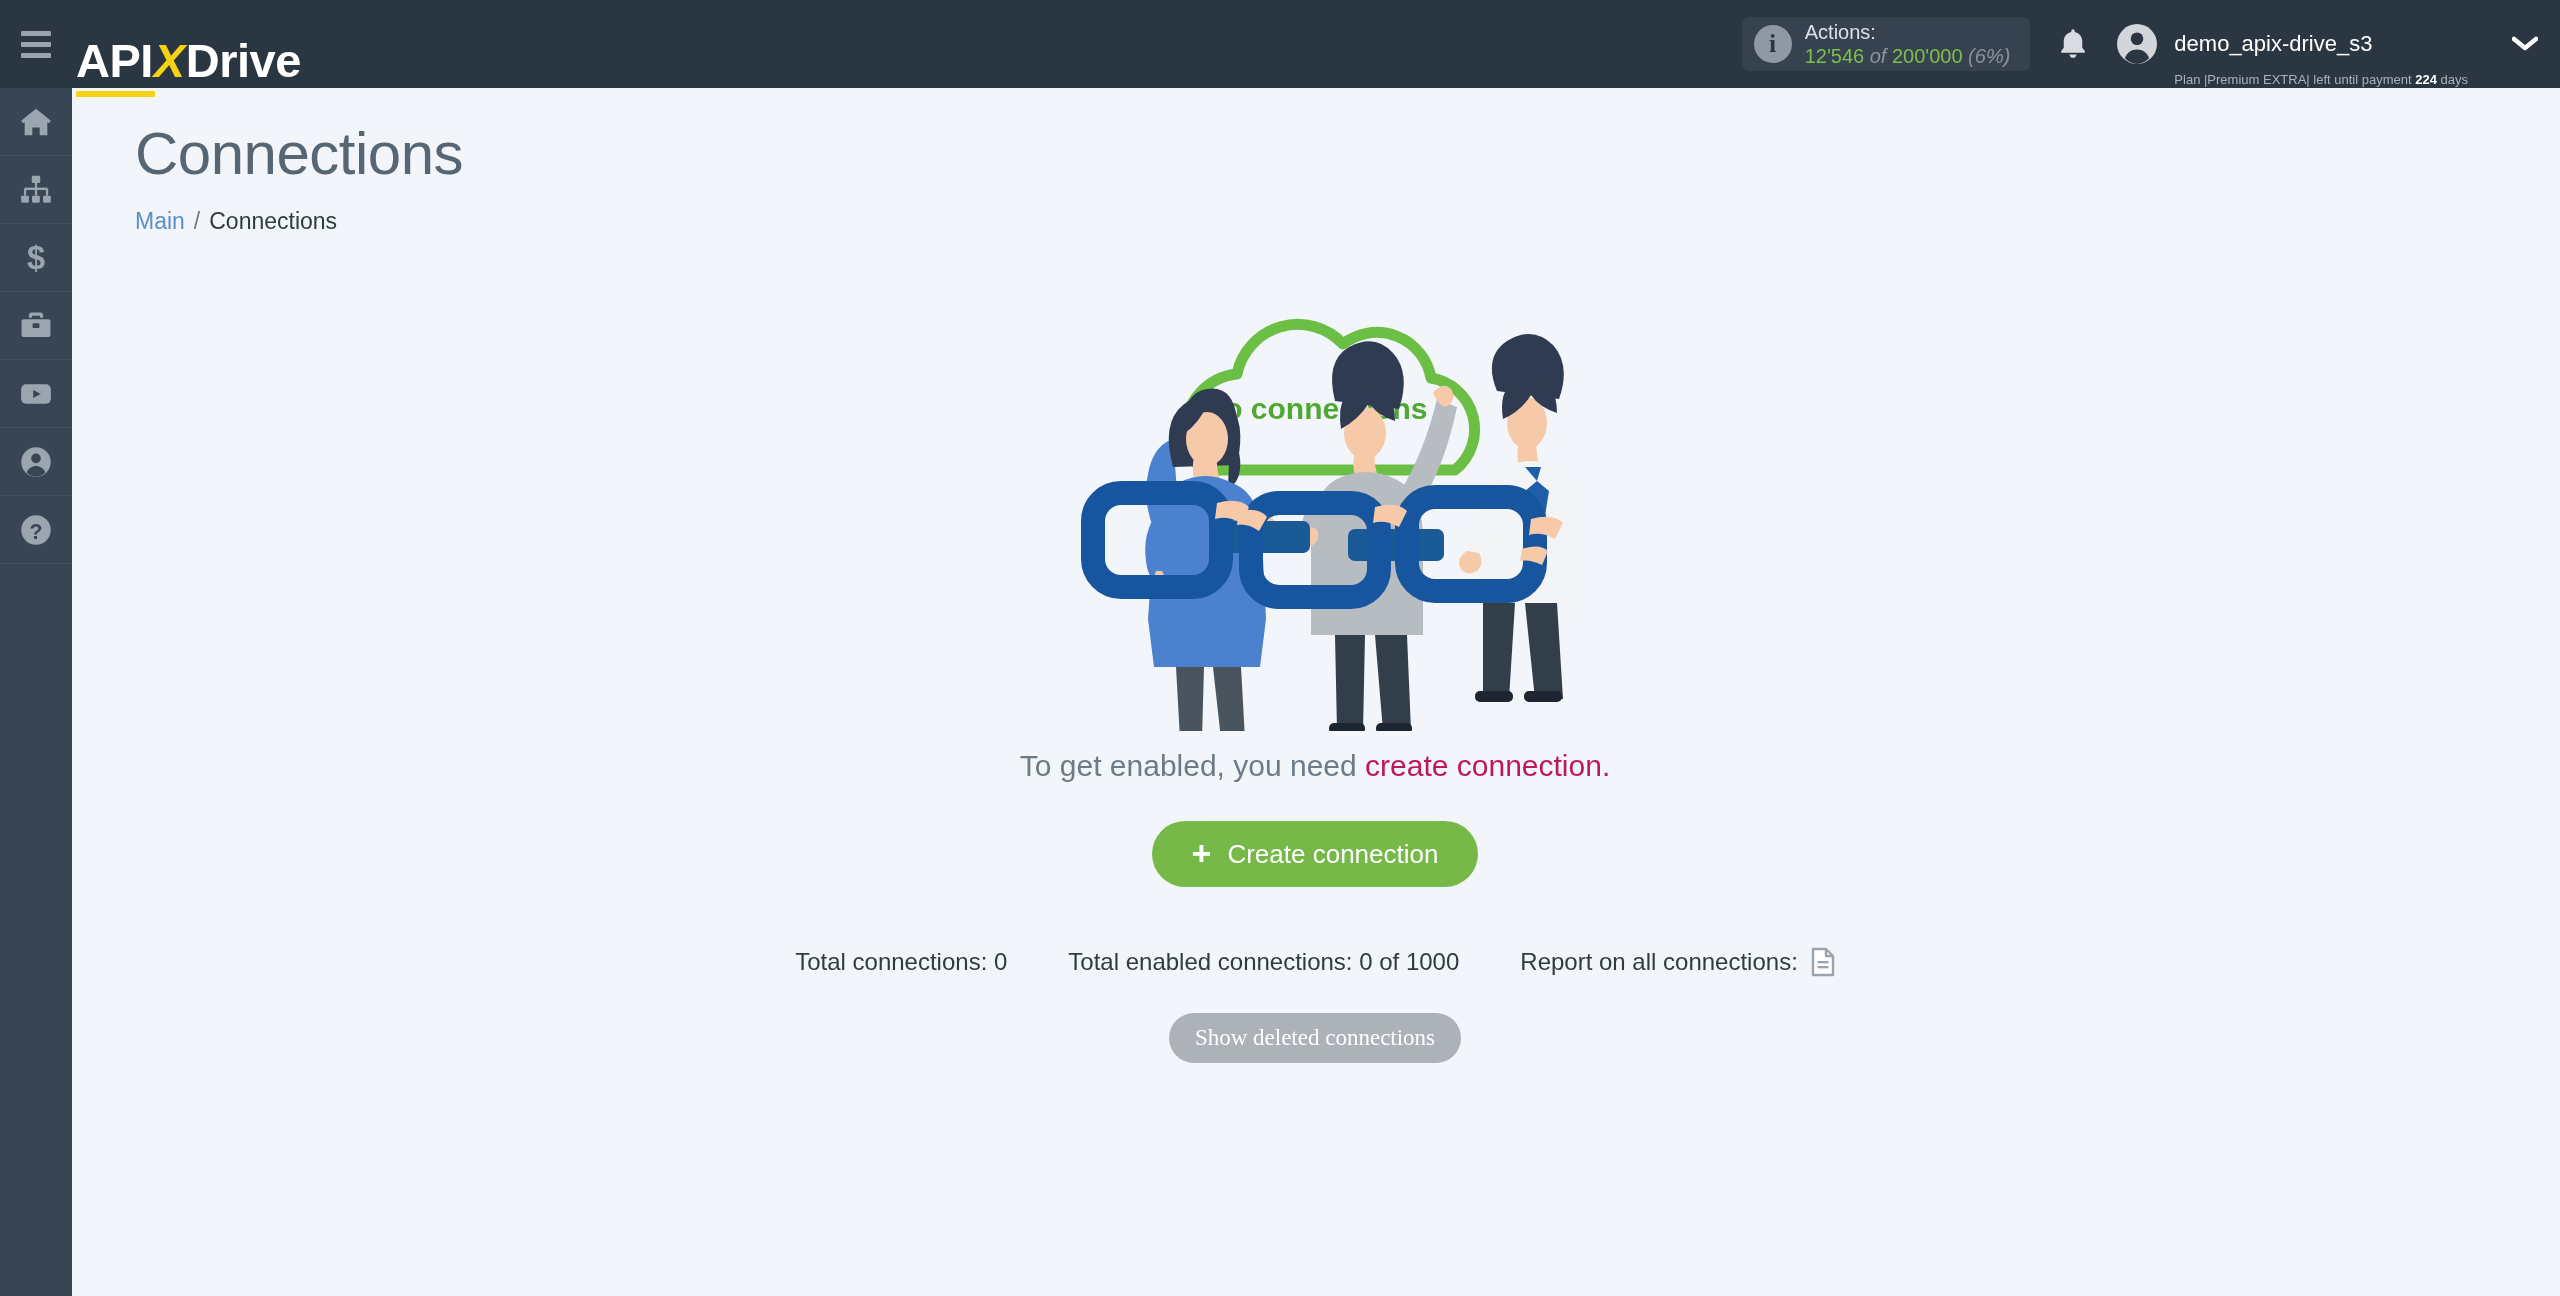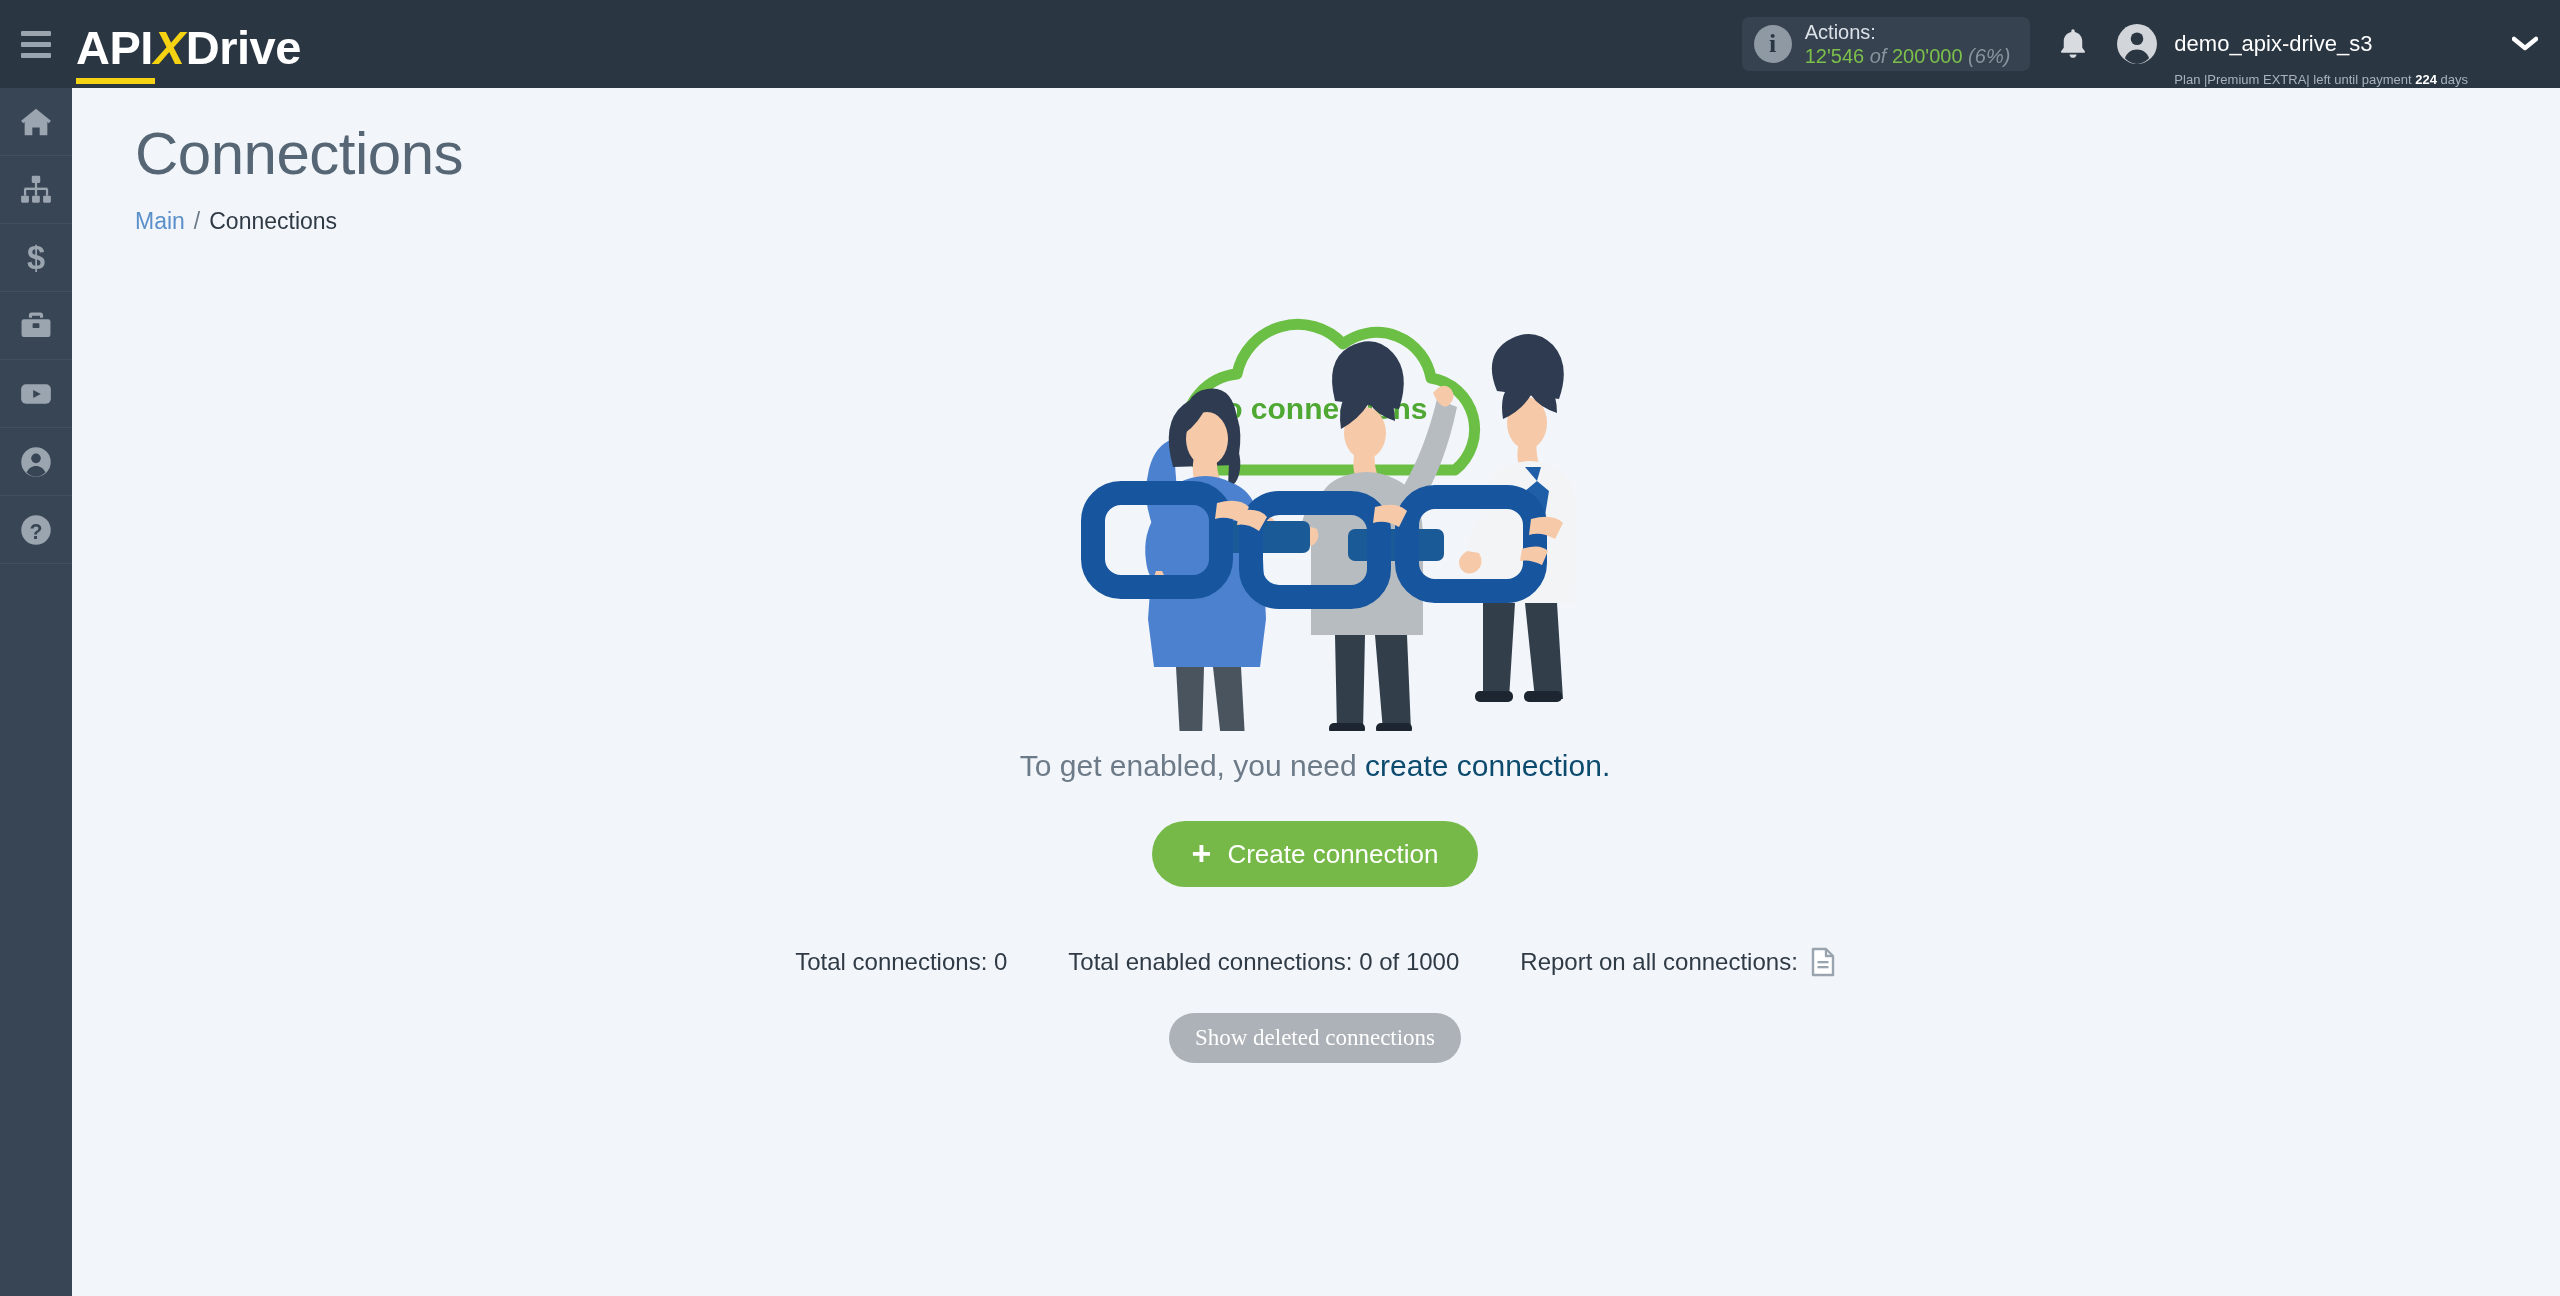--- a/index.html
+++ b/index.html
@@ -22,21 +22,21 @@
     width: 72px; height: 88px;
     display: flex; flex-direction: column;
     align-items: center; justify-content: center;
     gap: 6px; cursor: pointer;
   }
   .hamburger span {
     display: block; width: 30px; height: 5px;
     background: #9aa4ae; border-radius: 1px;
   }
   .logo {
-    display: flex; align-items: flex-start;
+    display: flex; align-items: flex-end;
     font-size: 47px; font-weight: bold;
     letter-spacing: -0.5px;
     color: #ffffff; position: relative;
     margin-left: 4px; cursor: pointer;
     height: 88px; padding-top: 20px;
   }
   .logo .api { color: #ffffff; position: relative; }
   .logo .api::after {
     content: ""; position: absolute;
     left: 0; right: -2px; bottom: -9px;
@@ -130,21 +130,21 @@
   .empty-wrap {
     margin-top: 36px;
     width: 2360px;
     display: flex; flex-direction: column; align-items: center;
   }
   .illustration { width: 560px; height: 460px; display: block; }
 
   .start-text {
     margin-top: 18px; font-size: 30px; color: #6d7a87;
   }
-  .start-text a { color: #0c4a6e; text-decoration: none; cursor: pointer; }
+  .start-text a { color: #be185d; text-decoration: none; cursor: pointer; }
 
   .create-btn {
     margin-top: 38px;
     background: #76b948; border: none; border-radius: 34px;
     height: 66px; padding: 0 40px;
     color: #ffffff; font-size: 26px;
     font-family: "Liberation Sans", sans-serif;
     display: inline-flex; align-items: center; gap: 16px;
     cursor: pointer;
   }

